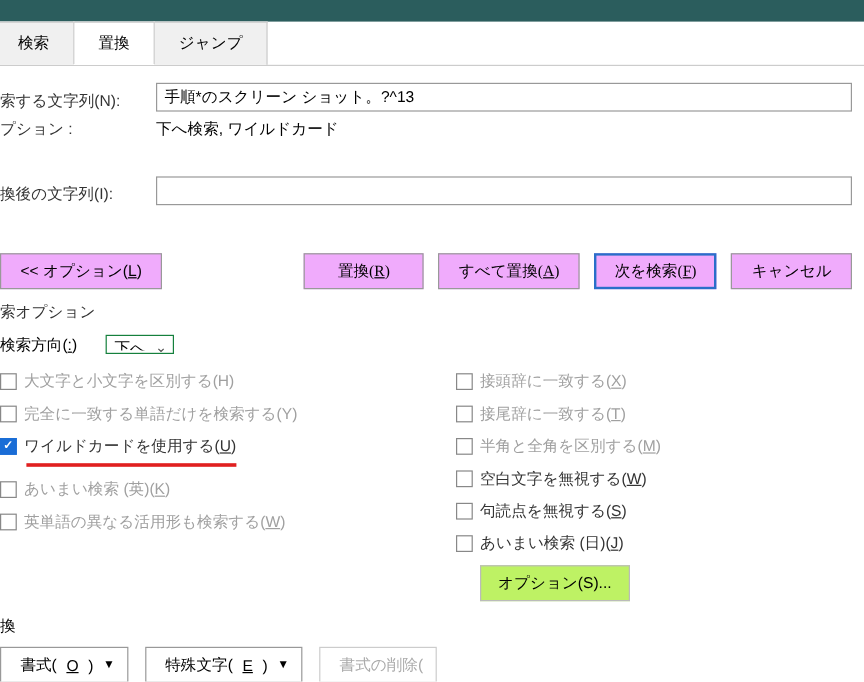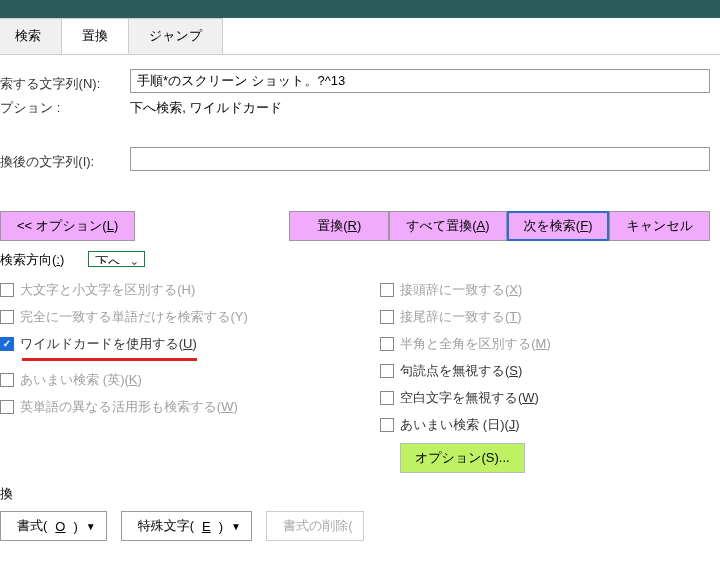--- a/index.html
+++ b/index.html
@@ -62,20 +62,22 @@
   font-size: 13px;
 }
 .button-row {
   display: flex;
   justify-content: space-between;
   align-items: center;
   margin: 22px 10px 10px 0;
 }
 .button-row .right-btns {
   display: flex;
+  gap: 12px;
+  font-family: Liberation Serif, serif;
 }
 .btn {
   border: 1px solid #999;
   background: #f0abfc;
   padding: 5px 16px;
   font-family: inherit;
   font-size: 13px;
   cursor: pointer;
   min-width: 100px;
   text-align: center;
@@ -230,20 +232,21 @@
   <div class="button-row">
     <button class="btn">&lt;&lt; オプション(<span style="text-decoration:underline">L</span>)</button>
     <div class="right-btns">
       <button class="btn">置換(<span style="text-decoration:underline">R</span>)</button>
       <button class="btn">すべて置換(<span style="text-decoration:underline">A</span>)</button>
       <button class="btn highlight">次を検索(<span style="text-decoration:underline">F</span>)</button>
       <button class="btn" style="min-width:70px">キャンセル</button>
     </div>
   </div>
 
+  <div class="group-label">索オプション</div>
 
   <div class="direction-row">
     <span>検索方向(<span style="text-decoration:underline">:</span>)</span>
     <span class="select-wrap">
       <select class="select">
         <option>下へ</option>
       </select>
     </span>
   </div>
 
@@ -279,25 +282,25 @@
       <div class="chk-row">
         <span class="chkbox"></span>
         <span class="chk-label disabled">接尾辞に一致する(<span class="und">T</span>)</span>
       </div>
       <div class="chk-row">
         <span class="chkbox"></span>
         <span class="chk-label disabled">半角と全角を区別する(<span class="und">M</span>)</span>
       </div>
       <div class="chk-row">
         <span class="chkbox"></span>
+        <span class="chk-label">空白文字を無視する(<span class="und">W</span>)</span>
+      </div>
+      <div class="chk-row">
+        <span class="chkbox"></span>
         <span class="chk-label">句読点を無視する(<span class="und">S</span>)</span>
-      </div>
-      <div class="chk-row">
-        <span class="chkbox"></span>
-        <span class="chk-label">空白文字を無視する(<span class="und">W</span>)</span>
       </div>
       <div class="chk-row">
         <span class="chkbox"></span>
         <span class="chk-label">あいまい検索 (日)(<span class="und">J</span>)</span>
       </div>
       <button class="btn-small">オプション(S)...</button>
     </div>
   </div>
 
   <div class="bottom-area">

